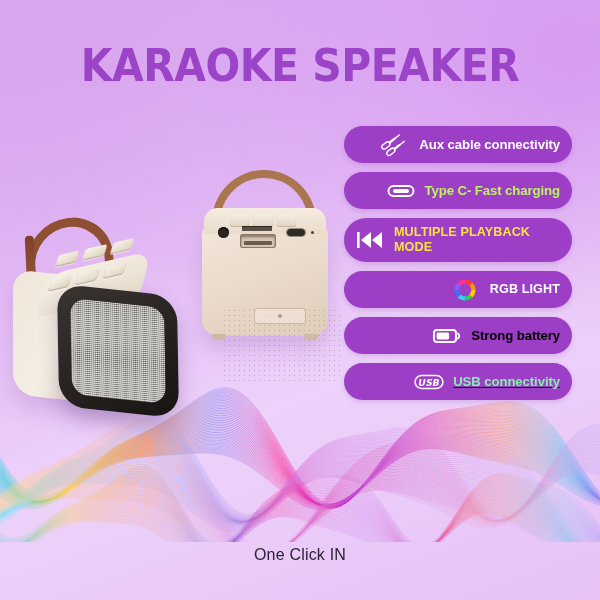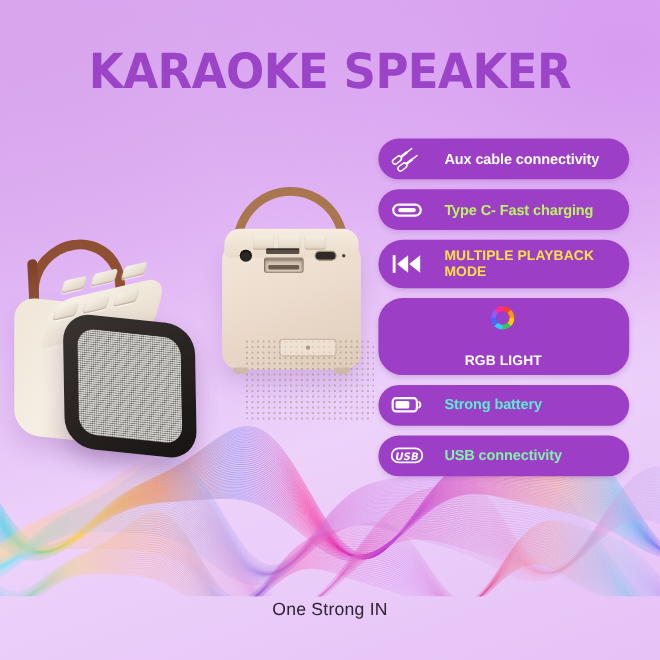--- a/index.html
+++ b/index.html
@@ -34,22 +34,23 @@
   .badges {
     position:absolute; left:344px; top:126px; width:228px;
     display:flex; flex-direction:column; gap:9px;
   }
   .badge {
     background:#9c3fc6;
     border-radius:22px;
     min-height:37px;
     display:flex; align-items:center;
     padding:5px 12px 5px 11px;
-    gap:19px;
+    gap:9px;
     box-shadow:0 2px 5px rgba(110,40,150,.18);
+    justify-content:flex-end;
   }
   .badge.two-line { min-height:44px; }
   .badge-label {
     color:#fff; font-weight:bold;
     font-size:13.2px; line-height:1.16;
     letter-spacing:-0.1px;
   }
   .badge-label.caps { font-size:12.6px; letter-spacing:.1px; }
   .badge-icon { flex:0 0 auto; display:flex; align-items:center; justify-content:center; width:30px; height:26px; }
 
@@ -452,21 +453,21 @@
       <div class="badge two-line" style="background: rgb(156, 63, 198);">
         <span class="badge-icon">
           <svg viewBox="0 0 30 26" width="30" height="26">
             <rect x="2" y="5" width="2.6" height="16" fill="#ffffff"></rect>
             <path d="M16 5 L6 13 L16 21 Z" fill="#ffffff"></path>
             <path d="M27 5 L17 13 L27 21 Z" fill="#ffffff"></path>
           </svg>
         </span>
         <span class="badge-label caps" style="color: #fde047;">MULTIPLE PLAYBACK MODE</span>
       </div>
-      <div class="badge" style="background: rgb(156, 63, 198); flex-direction: column;">
+      <div class="badge" style="background: rgb(156, 63, 198);">
         <span class="badge-icon">
           <svg viewBox="0 0 30 26" width="30" height="26">
             <path d="M 14 4.6 A 8.4 8.4 0 0 1 20.04245432284467 7.164869688144423" fill="none" stroke="#ff3b30" stroke-width="4.2" stroke-linecap="butt"></path>
             <path d="M 19.939696961967 7.060303038033001 A 8.4 8.4 0 0 1 22.398720639313687 13.146600214073182" fill="none" stroke="#ff9500" stroke-width="4.2" stroke-linecap="butt"></path>
             <path d="M 22.4 13 A 8.4 8.4 0 0 1 19.83513031185558 19.04245432284467" fill="none" stroke="#ffcc00" stroke-width="4.2" stroke-linecap="butt"></path>
             <path d="M 19.939696961967 18.939696961966998 A 8.4 8.4 0 0 1 13.853399785926818 21.398720639313687" fill="none" stroke="#34c759" stroke-width="4.2" stroke-linecap="butt"></path>
             <path d="M 14 21.4 A 8.4 8.4 0 0 1 7.95754567715533 18.835130311855576" fill="none" stroke="#30d0e8" stroke-width="4.2" stroke-linecap="butt"></path>
             <path d="M 8.060303038033002 18.939696961967 A 8.4 8.4 0 0 1 5.601279360686313 12.853399785926822" fill="none" stroke="#3b6df6" stroke-width="4.2" stroke-linecap="butt"></path>
             <path d="M 5.6 13.000000000000002 A 8.4 8.4 0 0 1 8.164869688144421 6.957545677155332" fill="none" stroke="#8b5cf6" stroke-width="4.2" stroke-linecap="butt"></path>
             <path d="M 8.060303038032998 7.060303038033001 A 8.4 8.4 0 0 1 14.146600214073178 4.601279360686313" fill="none" stroke="#ff2d94" stroke-width="4.2" stroke-linecap="butt"></path>
@@ -476,28 +477,28 @@
         <span class="badge-label caps" style="color: rgb(255, 255, 255);">RGB LIGHT</span>
       </div>
       <div class="badge" style="background: rgb(156, 63, 198);">
         <span class="badge-icon">
           <svg viewBox="0 0 30 26" width="30" height="26">
             <rect x="2" y="7" width="22" height="12" rx="3" fill="none" stroke="#ffffff" stroke-width="2"></rect>
             <rect x="4.6" y="9.6" width="12.5" height="6.8" rx="1.4" fill="#ffffff"></rect>
             <path d="M26 10.5 a3.2 3.2 0 0 1 0 5" fill="none" stroke="#ffffff" stroke-width="1.8" stroke-linecap="round"></path>
           </svg>
         </span>
-        <span class="badge-label" style="color: #5eead4;">Strong battery</span>
+        <span class="badge-label" style="color: #000000;">Strong battery</span>
       </div>
-      <div class="badge" style="background: rgb(156, 63, 198);">
+      <div class="badge" style="background: rgb(156, 63, 198); text-decoration: underline;">
         <span class="badge-icon">
           <svg viewBox="0 0 42 26" width="42" height="26">
             <rect x="1.5" y="4" width="39" height="18" rx="9" fill="none" stroke="#ffffff" stroke-width="2.2"></rect>
             <text x="21" y="18.6" text-anchor="middle" fill="#ffffff" font-family="&quot;DejaVu Sans&quot;, sans-serif" font-size="13" font-weight="bold" font-style="italic">USB</text>
           </svg>
         </span>
         <span class="badge-label" style="color: #86efac;">USB connectivity</span>
       </div>
     </div>
 
-  <div class="footer">One Strong IN</div>
+  <div class="footer">One Click IN</div>
 
 </div>
 
 </body></html>

